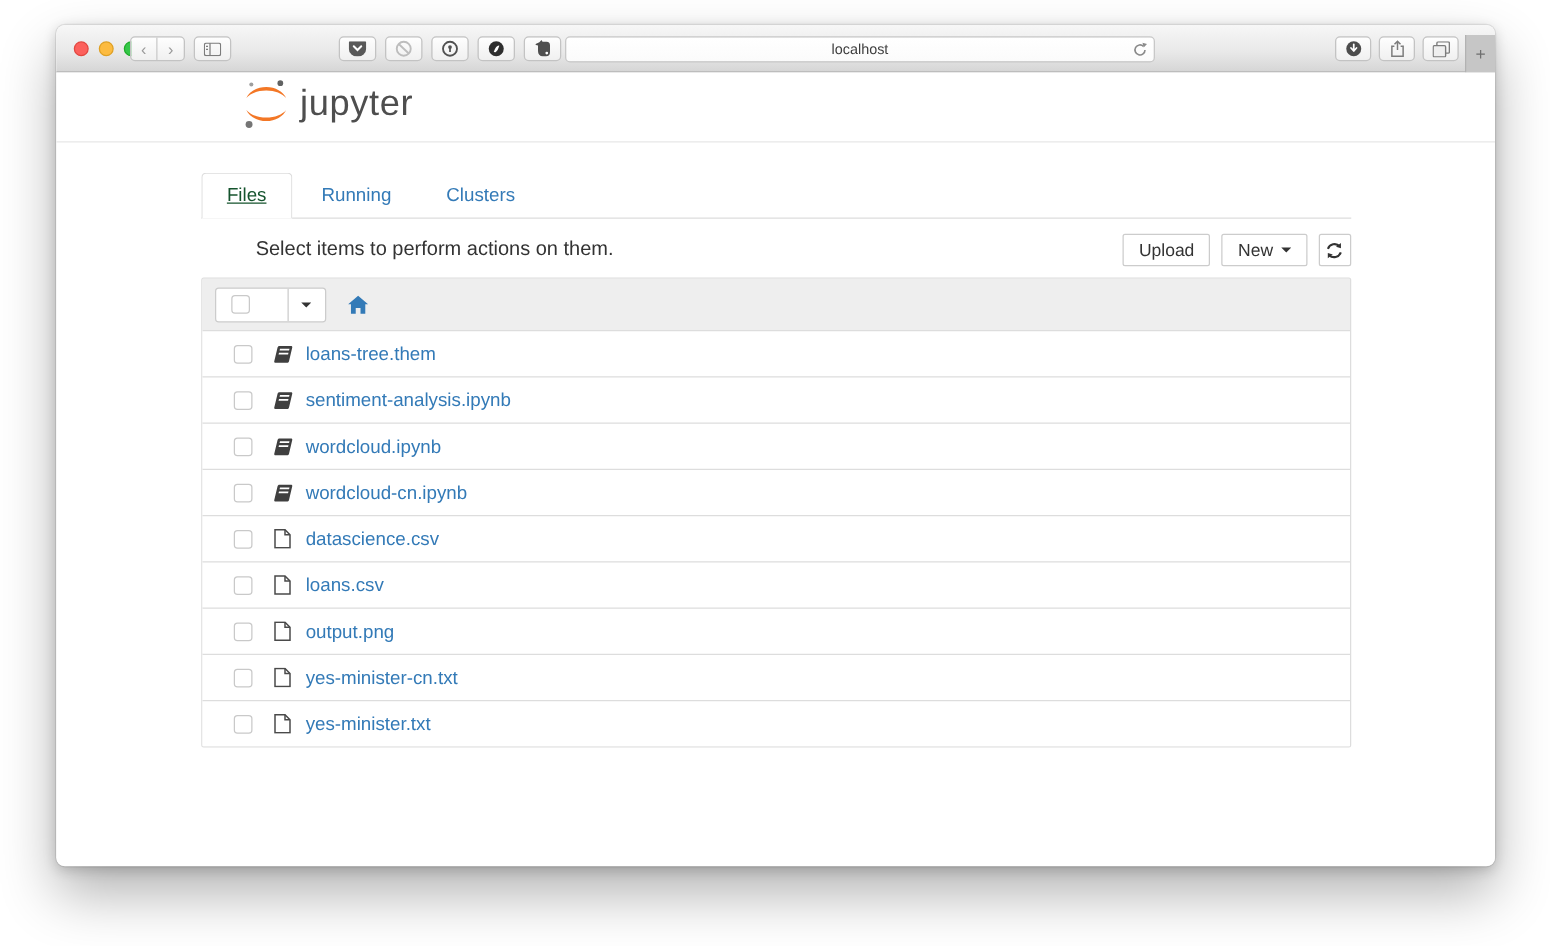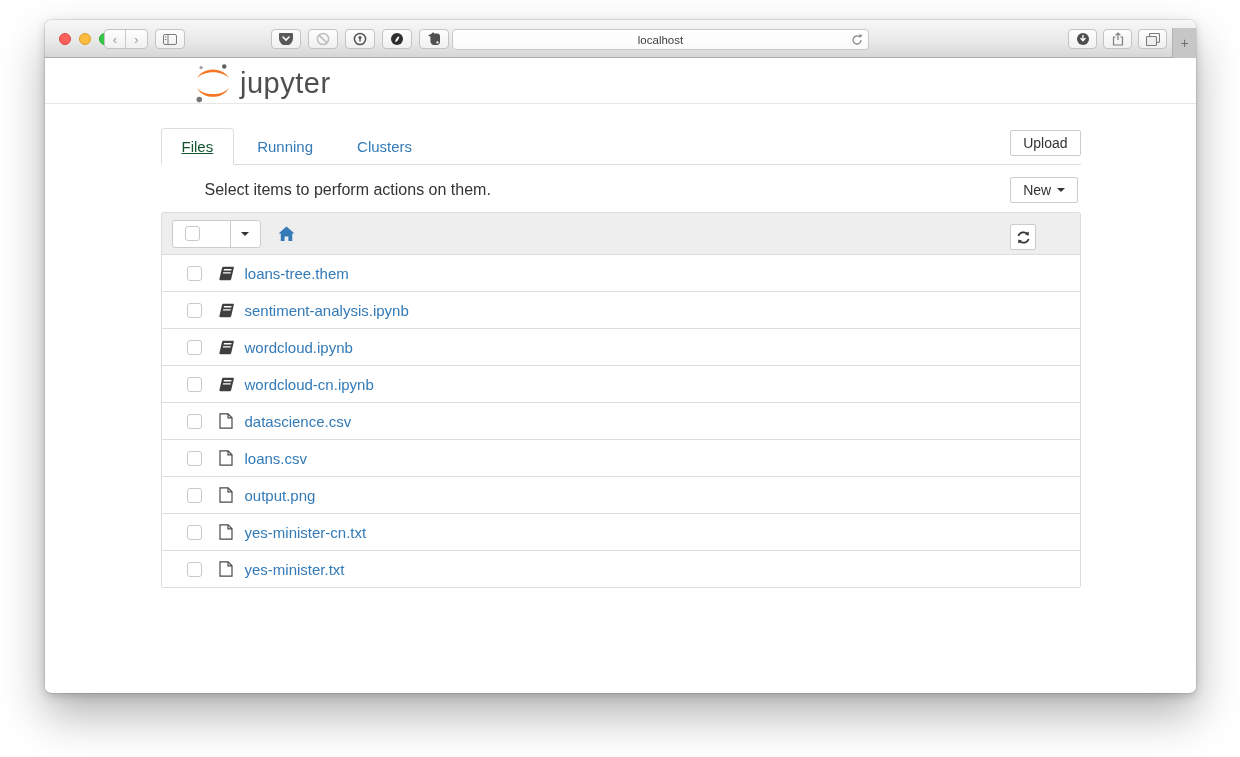--- a/index.html
+++ b/index.html
@@ -28,52 +28,52 @@
     background:linear-gradient(180deg,#fefefe,#f0f0f0);
     display:flex; align-items:center; justify-content:center; color:#7d7d7d;
   }
   .navgroup { left:59px; width:44px; padding:0; }
   .navgroup .half { width:50%; height:100%; display:flex; align-items:center; justify-content:center; }
   .navgroup .half:first-child { border-right:1px solid #c9c9c9; }
   .chev { font-size:13px; color:#9a9a9a; line-height:1; }
   .sb-btn { left:110px; width:30px; }
   .ext { width:30px; }
   .url-field {
-    position:absolute; left:407px; top:9px; width:417px; height:21px;
+    position:absolute; left:407px; top:9px; width:472px; height:21px;
     border:1px solid #c8c8c8; border-radius:4px; background:linear-gradient(180deg,#fff,#fbfbfb);
     display:flex; align-items:center; justify-content:center;
     font-size:11.5px; color:#3d3d3d;
   }
   .url-field .reload { position:absolute; right:5px; top:3px; }
   .newtab-seg {
     position:absolute; right:0; top:8px; width:24px; height:30px;
     background:#c6c6c6; border-left:1px solid #b2b2b2;
     display:flex; align-items:center; justify-content:center; color:#6f6f6f; font-size:14px;
   }
 
   
   .page { position:relative; height:634px; background:#fff; }
-  .jp-header { border-bottom:1px solid #e7e7e7; height:46px;padding-left:47px; }
+  .jp-header { border-bottom:1px solid #e7e7e7; height:56px;padding-left:47px; }
   .container { width:920px; margin:0 auto; }
   .logo-row { display:flex; align-items:center; padding:4px 0 0 8px; gap:6px; }
   .logo-text { font-size:29px; color:#4e4e4e; letter-spacing:.5px; }
 
   .tabbar { margin-top:24px; border-bottom:1px solid #ddd; display:flex; height:37px; }
   .tab {
     font-size:15px; padding:9px 20px; border:1px solid transparent;
     border-radius:4px 4px 0 0; color:#337ab7; cursor:pointer; margin-right:2px;
   }
   .tab.active {
     color:#14532d; background:#fff; border-color:#ddd;
     border-bottom-color:#fff; margin-bottom:-1px; cursor:default;text-decoration:underline;
   }
 
   .action-row { margin-top:12px; display:flex; align-items:center; justify-content:space-between; height:26px;margin-left:44px; }
   .action-msg { font-size:16px; color:#333; }
-  .action-btns { display:flex; align-items:flex-start; gap:21px;flex-direction:column; }
+  .action-btns { display:flex; align-items:center; gap:9px; }
   .btn {
     font-size:14px; color:#333; background:#fff; border:1px solid #ccc; border-radius:2px;
     height:26px; padding:0 12px; display:flex; align-items:center; gap:6px; cursor:pointer;
   }
   .btn.icon-only { width:26px; padding:0; justify-content:center; }
   .caret { width:0; height:0; border-left:4px solid transparent; border-right:4px solid transparent; border-top:4px solid #333; }
 
   .file-list { margin-top:9px; border:1px solid #ddd; border-radius:2px; }
   .list-header { background:#eee; height:41px; display:flex; align-items:center; padding-left:10px; }
   .select-group {

